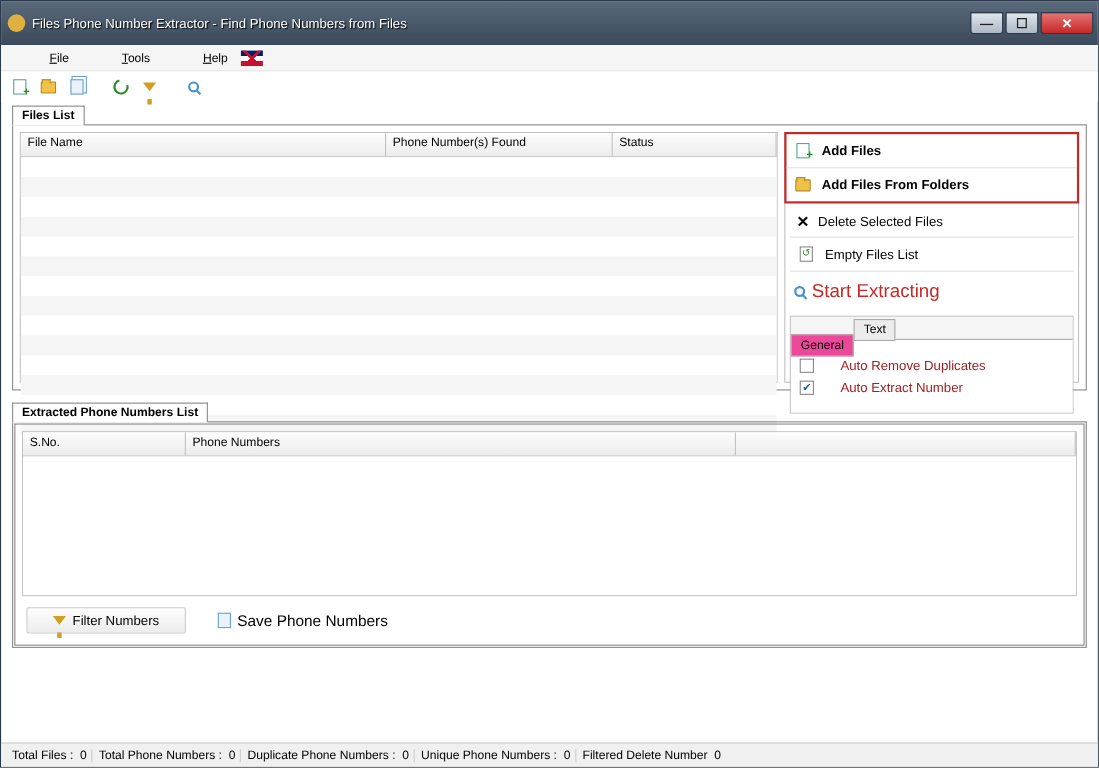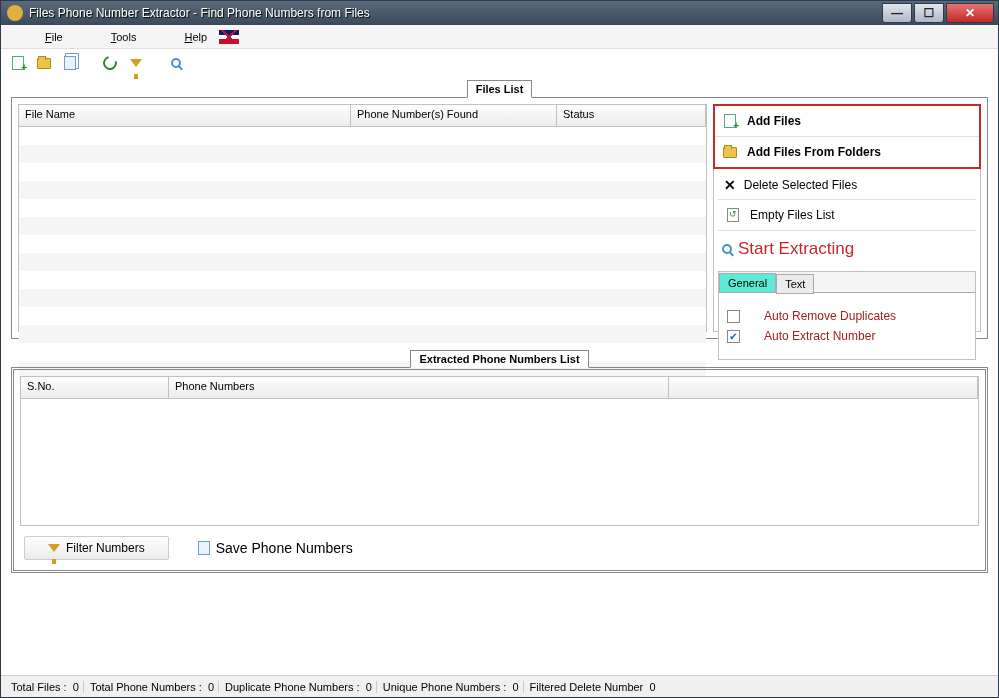--- a/index.html
+++ b/index.html
@@ -1,20 +1,20 @@
 <!DOCTYPE html>
 <html><head>
 <meta charset="utf-8">
 <style>
 * { box-sizing: border-box; margin: 0; padding: 0; }
 body { font-family: Tahoma, Verdana, sans-serif; font-size: 11px; background: #4a5a6a; overflow: hidden; }
 
 
 .window { width: 999px; height: 698px; background: #fff; display: flex; flex-direction: column; border: 1px solid #2a3a4a; }
-.titlebar { height: 24px; background: linear-gradient(#5a6a7a, #3a4a5a); display: flex; align-items: center; color: #fff; font-size: 12px; padding-left: 6px; }
+.titlebar { height: 40px; background: linear-gradient(#5a6a7a, #3a4a5a); display: flex; align-items: center; color: #fff; font-size: 12px; padding-left: 6px; }
 .titlebar .title-icon { width: 16px; height: 16px; background: #e0b040; border-radius: 50%; margin-right: 6px; display:inline-block; }
 .titlebar .title-text { flex: 1; text-shadow: 1px 1px 1px #000; }
 .win-btns { display: flex; height: 20px; margin-right: 4px; }
 .win-btn { width: 30px; height: 20px; border: 1px solid #2a3a4a; margin-left: 2px; display:flex; align-items:center; justify-content:center; font-size:12px; font-weight:bold; border-radius: 0 0 3px 3px; }
 .win-min { background: linear-gradient(#e0e6ec,#aeb9c4); color:#222; }
 .win-max { background: linear-gradient(#e0e6ec,#aeb9c4); color:#222; }
 .win-close { background: linear-gradient(#e57373,#c62828); color:#fff; width:48px; }
 
 
 .menubar { height: 24px; background: #f5f5f5; display: flex; align-items: center; padding: 0 8px; gap: 12px; border-bottom: 1px solid #e0e0e0;}
@@ -40,21 +40,21 @@
 .ic-empty { width:12px; height:14px; border:1px solid #888; background:#fff; position:relative;}
 .ic-empty::after{content:"↺"; color:#2a8a2a; font-size:9px; position:absolute; left:1px; top:0;}
 .ic-save { width:12px; height:14px; border:1px solid #6aa0d0; background:#eaf2fb;}
 
 .toolbar .sep { width:6px; }
 
 
 .body-area { flex:1; display:flex; flex-direction:column; padding: 4px 10px 0 10px; overflow:hidden;}
 
 
-.group-tabs { margin-top: -2px; text-align: center;}
+.group-tabs { margin-top: -2px;}
 .group-tab { display:inline-block; border:1px solid #888; border-bottom:1px solid #fff; background:#fff; padding: 2px 8px; font-weight:bold; position:relative; top:1px; z-index:2;}
 .group-box { border:1px solid #888; padding: 6px; background:#fff; }
 
 .files-panel { display:flex; gap:6px; height: 228px; border-radius: 22px;}
 .files-table { flex:1; border:1px solid #c0c0c0;}
 .table-head { display:flex; background: linear-gradient(#fdfdfd,#ececec); border-bottom:1px solid #c0c0c0; height:22px;}
 .table-head .th { padding:3px 6px; border-right:1px solid #c0c0c0; font-weight:normal;}
 .table-body { height: calc(100% - 22px); background:#fff; }
 .table-body .row-stripe { height:18px; }
 .table-body .row-stripe:nth-child(even){ background:#f5f5f5; }
@@ -62,21 +62,21 @@
 
 .side-actions { width:268px; border:1px solid #c0c0c0; padding:4px; display:flex; flex-direction:column;}
 .highlight-box { border:2px solid #c62828; padding:0; margin:-5px -5px 2px -5px;font-weight:bold;}
 .action-item { display:flex; align-items:center; gap:8px; padding:6px 6px; border-bottom:1px solid #e0e0e0; cursor:default;}
 .action-item:last-child{ border-bottom:none;}
 .action-item .lbl { font-size:12px;}
 .start-extract { font-size:17px; color:#c62828; font-weight:normal; padding:8px 4px; display:flex; align-items:center; gap:6px;}
 
 .opt-tabs { border:1px solid #c0c0c0; margin-top:4px; flex:1;}
 .opt-tab-row { display:flex; background:#f5f5f5;}
-.opt-tab { padding:3px 8px; border:1px solid #aaa; background:#5eead4; font-size:11px; position:relative; top:1px;}
+.opt-tab { padding:3px 8px; border:1px solid #aaa; background:#ec4899; font-size:11px; position:relative; top:16px;}
 .opt-tab.inactive { background:#ececec; border-bottom:1px solid #aaa; top:2px;}
 .opt-body { border-top:1px solid #aaa; padding:10px 8px; background:#fff;}
 .chk-row { display:flex; align-items:center; gap:24px; color:#a02020; font-size:12px; margin:6px 0;}
 .chk { width:13px; height:13px; border:1px solid #888; display:inline-flex; align-items:center; justify-content:center; font-size:10px; color:#1a5fb4;}
 
 
 .extracted-group { margin-top:12px;}
 .extracted-box { border: 3px double #888; padding:6px;}
 .ex-table { border:1px solid #c0c0c0; height:150px;}
 .btn-row { display:flex; align-items:center; gap:6px; margin-top:6px; padding:4px 4px;}

